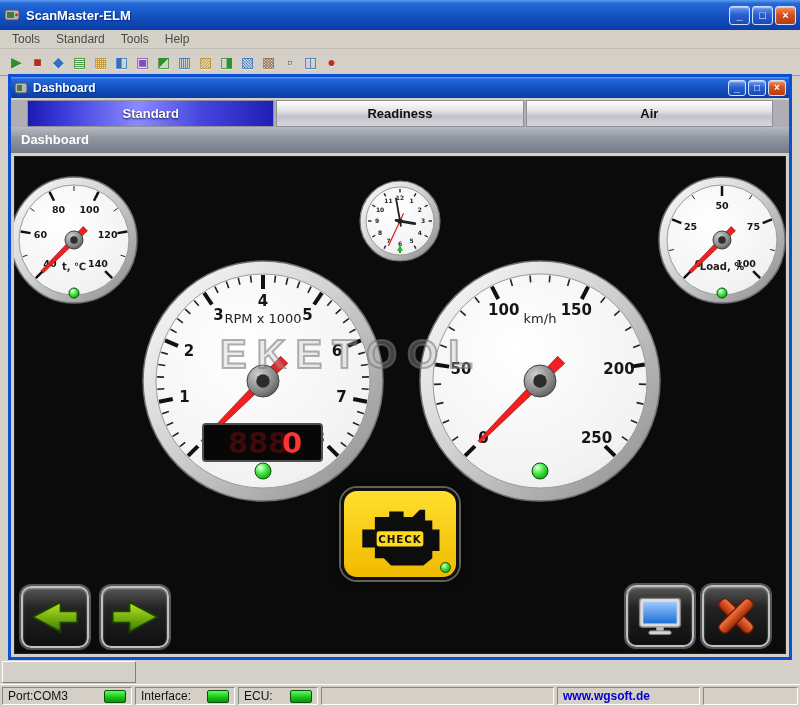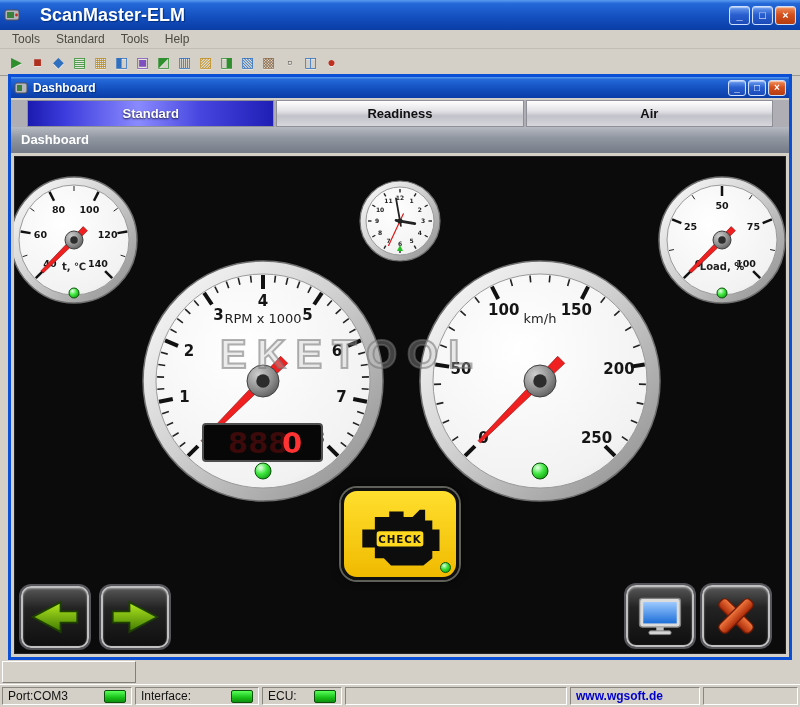--- a/index.html
+++ b/index.html
@@ -2,21 +2,21 @@
 <html><head>
 <meta charset="utf-8">
 <style>
   html,body{margin:0;padding:0;}
   body{width:800px;height:707px;background:#8d959d;font-family:"Liberation Sans",sans-serif;overflow:hidden;}
   .app{position:relative;width:800px;height:707px;background:#d4d0c8;overflow:hidden;}
 
   
   .titlebar{height:30px;display:flex;align-items:center;padding:0 4px;
     background:linear-gradient(180deg,#5a9cf0 0%,#2468d8 12%,#1450c0 55%,#0a3da6 100%);}
-  .title-text{color:#fff;font-weight:bold;font-size:18px;margin-left:20px;text-shadow:1px 1px 1px #00307f;flex:1;}
+  .title-text{color:#fff;font-weight:bold;font-size:13px;margin-left:6px;text-shadow:1px 1px 1px #00307f;flex:1;}
   .winbtns{display:flex;align-items:center;}
   .wb{width:21px;height:19px;margin-left:2px;border:1px solid #cfe0ff;border-radius:3px;color:#fff;
     font:bold 11px/15px "Liberation Sans",sans-serif;text-align:center;padding:0;cursor:pointer;
     background:linear-gradient(180deg,#6f9ff0,#2a5fd0 45%,#1b4ab8);box-shadow:inset 0 1px 1px rgba(255,255,255,.5);}
   .wb.close{background:linear-gradient(180deg,#f2925e,#d4501e 45%,#b63c10);}
   .winbtns.small .wb{width:18px;height:16px;line-height:12px;font-size:10px;}
 
   
   .menubar{height:18px;display:flex;align-items:center;background:#d4d0c8;padding-left:4px;border-bottom:1px solid #c2beb6;}
   .menu-item{padding:1px 8px;font-size:12px;color:#4a4a40;cursor:pointer;}
@@ -435,28 +435,28 @@
   </div>
 
   <div class="dock-tab"></div>
 
   <div class="statusbar">
     <span class="cell" style="width:130px">
       <span>Port:</span>
       <span>COM3</span>
       <span class="lamp"></span>
     </span>
-    <span class="cell" style="width:124px">
+    <span class="cell" style="width:100px">
       <span>Interface:</span>
       <span class="lamp"></span>
     </span>
     <span class="cell" style="width:80px">
       <span>ECU:</span>
       <span class="lamp"></span>
     </span>
     <span class="cell fill"></span>
-    <span class="cell" style="width:130px">
+    <span class="cell" style="width:143px">
       <a class="weblink">www.wgsoft.de</a>
     </span>
     <span class="cell" style="width:95px"></span>
   </div>
 
 </div>
 
 </body></html>

